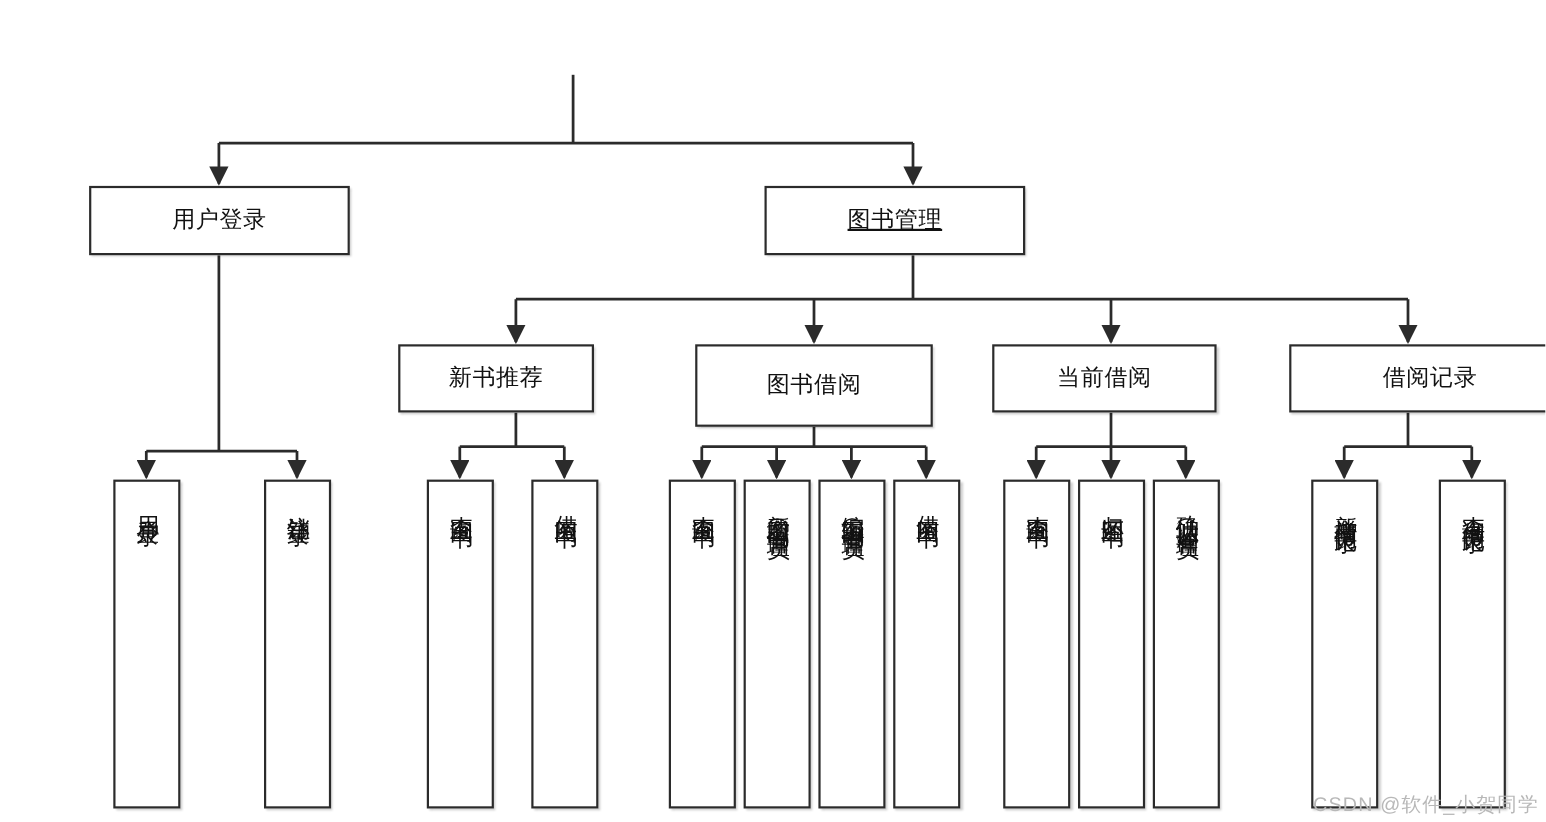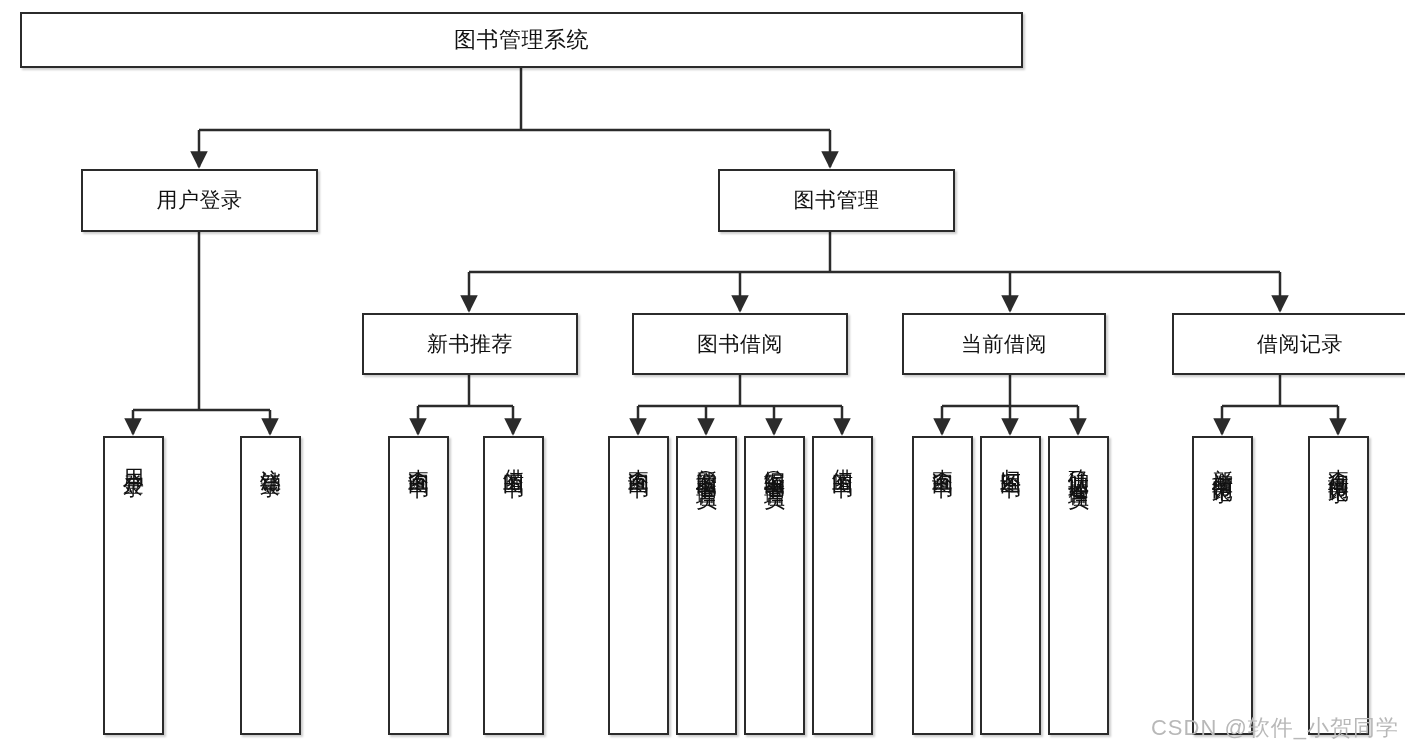--- a/index.html
+++ b/index.html
@@ -58,21 +58,21 @@
     text-orientation: upright;
     font-size: 21px;
     line-height: 1.05;
     letter-spacing: 3px;
     white-space: nowrap;
   }
   .watermark {
     position: absolute;
     right: 6px;
     bottom: 4px;
-    font-size: 22px;
+    font-size: 18px;
     color: #b8b8b8;
     letter-spacing: 1px;
     white-space: nowrap;
   }
 </style>
 </head>
 <body>
 
 <div id="canvas">
 
@@ -119,35 +119,32 @@
       <path d="M 1010 406 L 1010 434" marker-end="url(#arrow)"></path>
       <path d="M 1078 406 L 1078 434" marker-end="url(#arrow)"></path>
 
       <path d="M 1280 375 L 1280 406"></path>
       <path d="M 1222 406 L 1338 406"></path>
       <path d="M 1222 406 L 1222 434" marker-end="url(#arrow)"></path>
       <path d="M 1338 406 L 1338 434" marker-end="url(#arrow)"></path>
     </g>
   </svg>
 
-  <div class="node root" style="left:20px; top:12px; width:1003px; height:56px;">
-    <span class="label">图书管理系统</span>
-  </div>
 
   <div class="node" style="left:81px; top:169px; width:237px; height:63px;">
     <span class="label">用户登录</span>
   </div>
-  <div class="node" style="left:718px; top:169px; width:237px; height:63px;">
+  <div class="node" style="left:695px; top:169px; width:237px; height:63px;text-decoration:underline;">
     <span class="label">图书管理</span>
   </div>
 
-  <div class="node" style="left:362px; top:313px; width:216px; height:62px;">
+  <div class="node" style="left:362px; top:313px; width:178px; height:62px;">
     <span class="label">新书推荐</span>
   </div>
-  <div class="node" style="left:632px; top:313px; width:216px; height:62px;">
+  <div class="node" style="left:632px; top:313px; width:216px; height:75px;">
     <span class="label">图书借阅</span>
   </div>
   <div class="node" style="left:902px; top:313px; width:204px; height:62px;">
     <span class="label">当前借阅</span>
   </div>
   <div class="node" style="left:1172px; top:313px; width:256px; height:62px;">
     <span class="label">借阅记录</span>
   </div>
 
   <div class="node leaf" style="left:103px; top:436px; width:61px; height:299px;">

